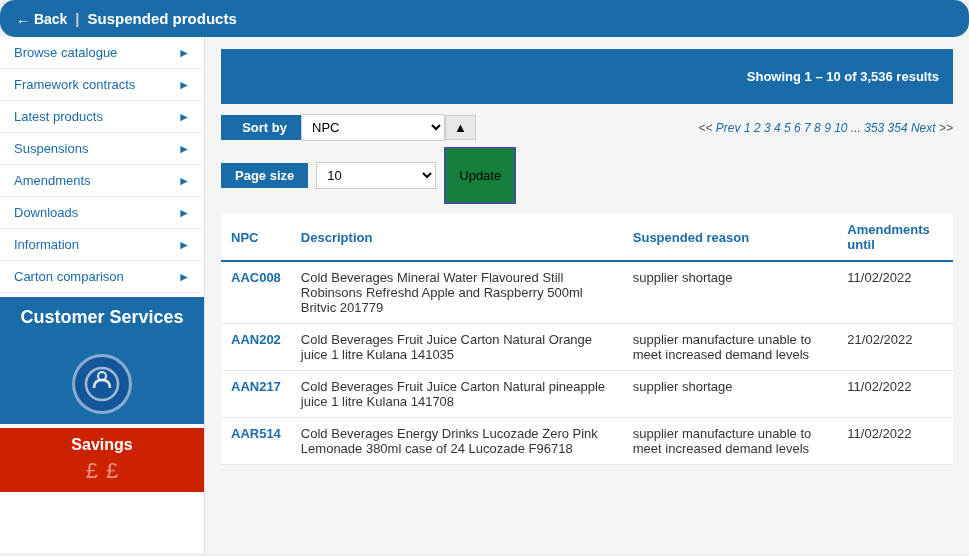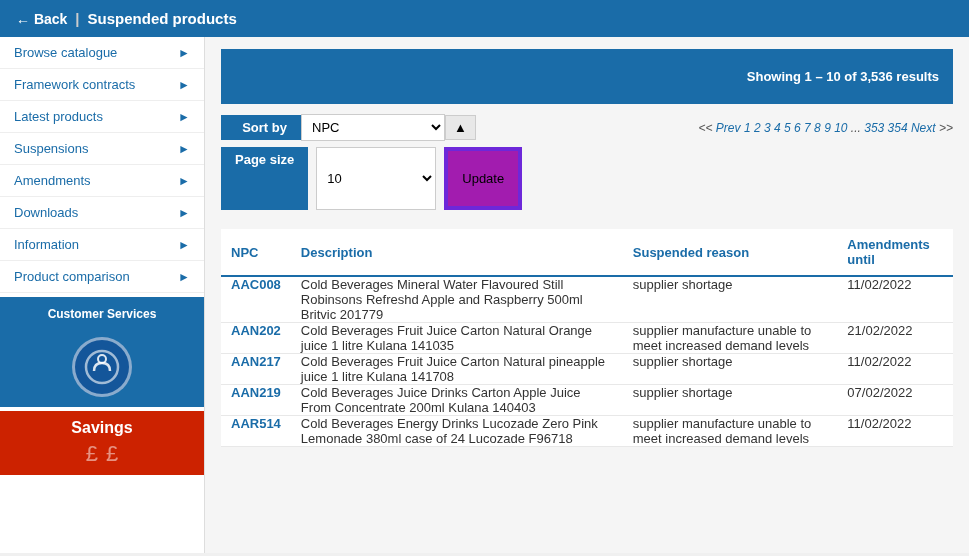--- a/index.html
+++ b/index.html
@@ -8,20 +8,21 @@
     
     .header {
       background: #1a6ca8;
       color: white;
       padding: 10px 16px;
       font-size: 15px;
       font-weight: bold;
       display: flex;
       align-items: center;
       gap: 8px;
+      border-radius: 15px;
     }
     .header-back { color: white; text-decoration: none; font-size: 14px; }
     .header-sep { color: #ccc; }
 
     
     .layout { display: flex; height: calc(556px - 40px); }
 
     
     .sidebar {
       width: 205px;
@@ -52,23 +53,23 @@
     .sidebar-item .arrow { color: #1a6ca8; font-size: 12px; }
 
     .customer-services-block {
       background: #1a6ca8;
       color: white;
       text-align: center;
       padding: 10px 8px;
       margin-top: 4px;
     }
     .customer-services-block .cs-title {
-      font-size: 12px;
-      font-weight: bold;
-      margin-bottom: 16px;
+      font-size: 18px;
+      font-weight: bold;
+      margin-bottom: 26px;
       text-align: center;
     }
     .cs-icon {
       width: 60px;
       height: 60px;
       border-radius: 50%;
       border: 3px solid rgba(255,255,255,0.5);
       display: flex;
       align-items: center;
       justify-content: center;
@@ -141,22 +142,22 @@
       background: white;
     }
     .sort-asc-btn {
       background: #e8e8e8;
       border: 1px solid #ccc;
       padding: 4px 8px;
       cursor: pointer;
       font-size: 13px;
     }
     .update-btn {
-      background: #a21caf;
-      border: 4px solid #6d28d9;
+      background: #15803d;
+      border: 1px solid #6d28d9;
       padding: 20px 14px;
       cursor: pointer;
       font-size: 13px;
     }
     .pagination {
       font-size: 12px;
       color: #555;
       margin-left: auto;
       white-space: nowrap;
       font-style: italic;
@@ -174,21 +175,21 @@
     .data-table th {
       background: white;
       color: #1a6ca8;
       text-align: left;
       padding: 8px 10px;
       border-bottom: 2px solid #1a6ca8;
       font-weight: bold;
       font-size: 13px;
     }
     .data-table td {
-      padding: 0 10px;
+      padding: 8px 10px;
       border-bottom: 1px solid #e8e8e8;
       vertical-align: top;
     }
     .npc-link { color: #1a6ca8; text-decoration: none; font-weight: bold; }
 
     
     .footer-row {
       display: flex;
       justify-content: flex-end;
       padding: 10px 0;
@@ -198,22 +199,23 @@
       color: white;
       border: none;
       padding: 8px 16px;
       font-size: 13px;
       font-weight: bold;
       cursor: pointer;
     }
 
     .controls-row2 {
       display: flex;
+      align-items: center;
       gap: 8px;
-      margin-bottom: 19px;
+      margin-bottom: 10px;
     }
   </style>
 </head>
 <body>
 
 <div class="header">
   <a class="header-back" href="#">← Back</a>
   <span class="header-sep">|</span>
   <span>Suspended products</span>
 </div>
@@ -244,21 +246,21 @@
     </div>
     <div class="sidebar-item">
       <span>Downloads</span>
       <span class="arrow">►</span>
     </div>
     <div class="sidebar-item">
       <span>Information</span>
       <span class="arrow">►</span>
     </div>
     <div class="sidebar-item">
-      <span>Product comparison</span>
+      <span>Carton comparison</span>
       <span class="arrow">►</span>
     </div>
 
     <div class="customer-services-block">
       <div class="cs-title">Customer Services</div>
       <div class="cs-icon">
         <svg width="36" height="36" viewBox="0 0 36 36" fill="none">
           <circle cx="18" cy="18" r="16" stroke="rgba(255,255,255,0.6)" stroke-width="2.5" fill="none"></circle>
           <path d="M10 22 Q10 14 18 14 Q26 14 26 22" stroke="rgba(255,255,255,0.85)" stroke-width="2.5" fill="none"></path>
           <circle cx="18" cy="10" r="4" stroke="rgba(255,255,255,0.85)" stroke-width="2" fill="none"></circle>
@@ -347,28 +349,20 @@
           <tr>
       <td>
         <a href="#" class="npc-link">AAN217</a>
       </td>
       <td>Cold Beverages Fruit Juice Carton Natural pineapple juice 1 litre Kulana 141708</td>
       <td>supplier shortage</td>
       <td>11/02/2022</td>
     </tr>
           <tr>
       <td>
-        <a href="#" class="npc-link">AAN219</a>
-      </td>
-      <td>Cold Beverages Juice Drinks Carton Apple Juice From Concentrate 200ml Kulana 140403</td>
-      <td>supplier shortage</td>
-      <td>07/02/2022</td>
-    </tr>
-          <tr>
-      <td>
         <a href="#" class="npc-link">AAR514</a>
       </td>
       <td>Cold Beverages Energy Drinks Lucozade Zero Pink Lemonade 380ml case of 24 Lucozade F96718</td>
       <td>supplier manufacture unable to meet increased demand levels</td>
       <td>11/02/2022</td>
     </tr>
         </tbody>
     </table>
 
 

